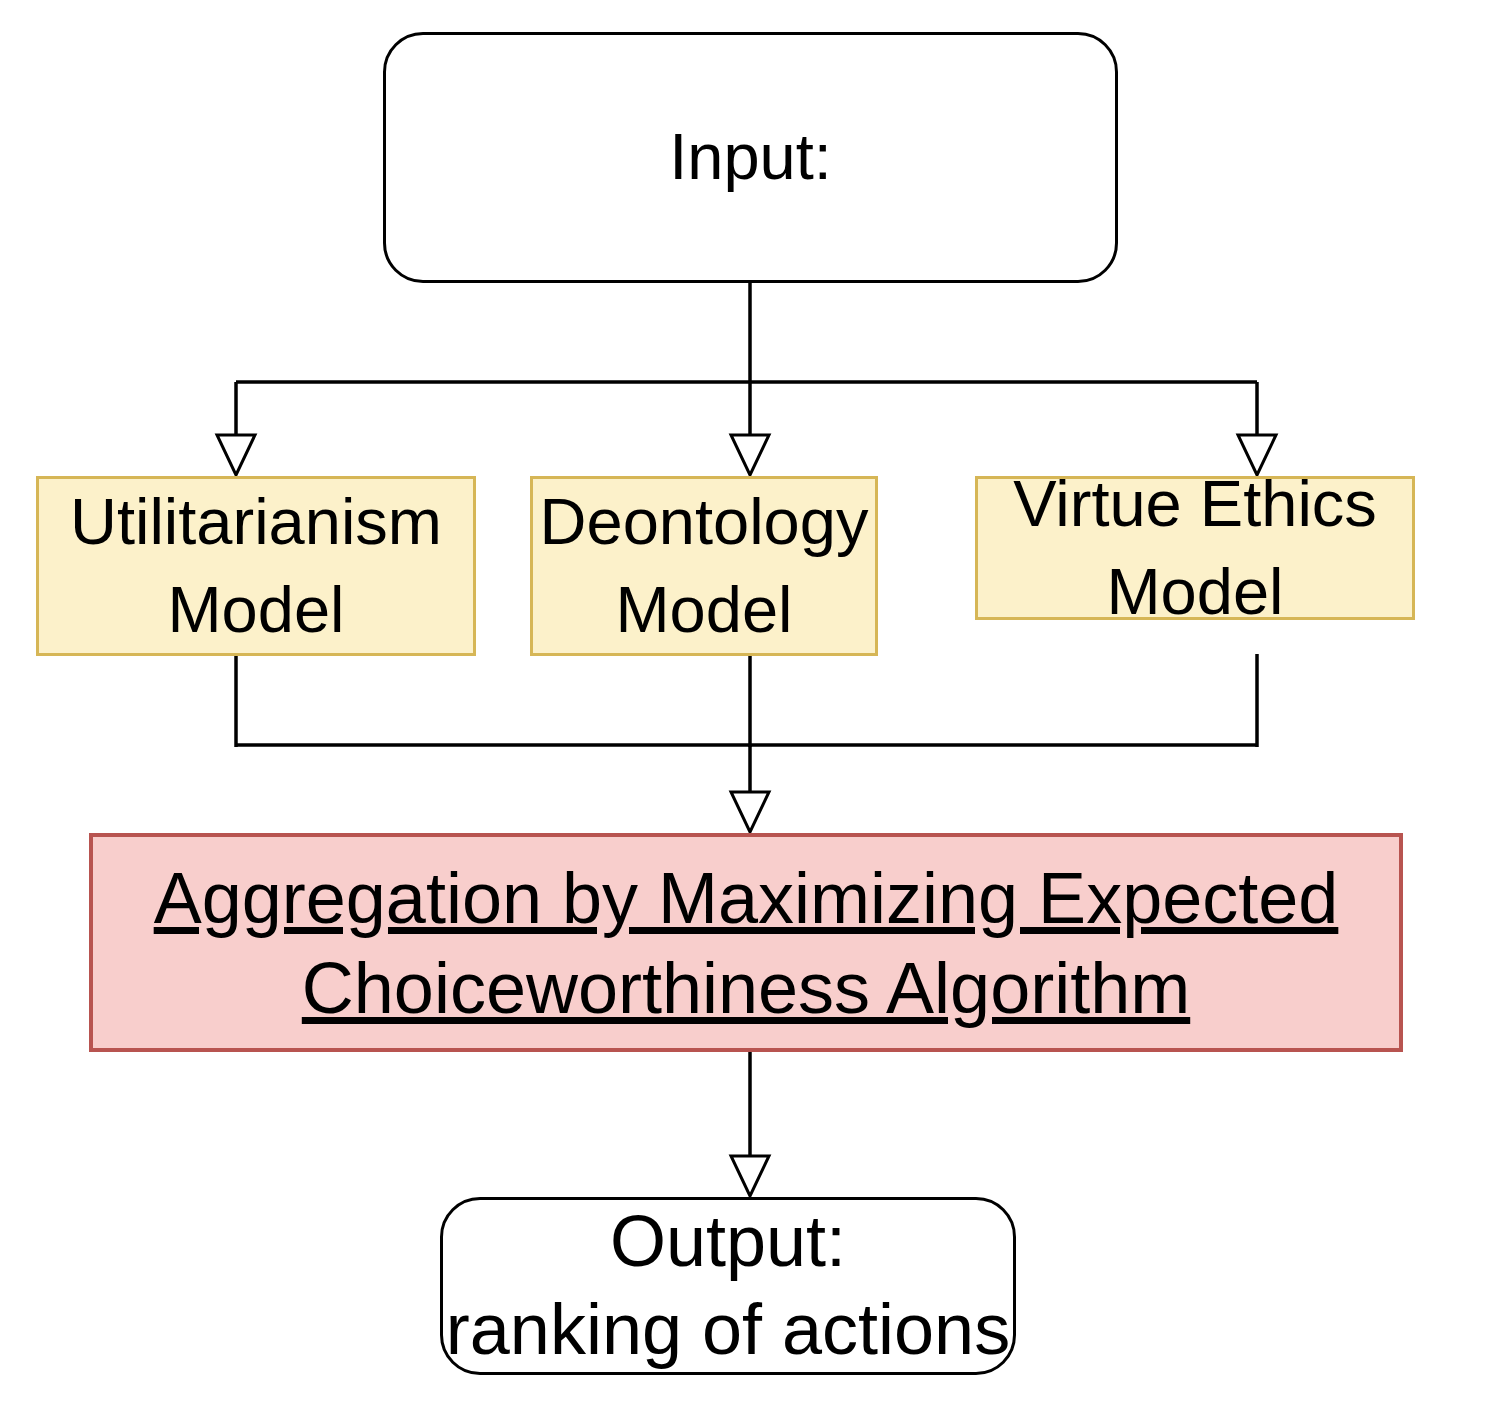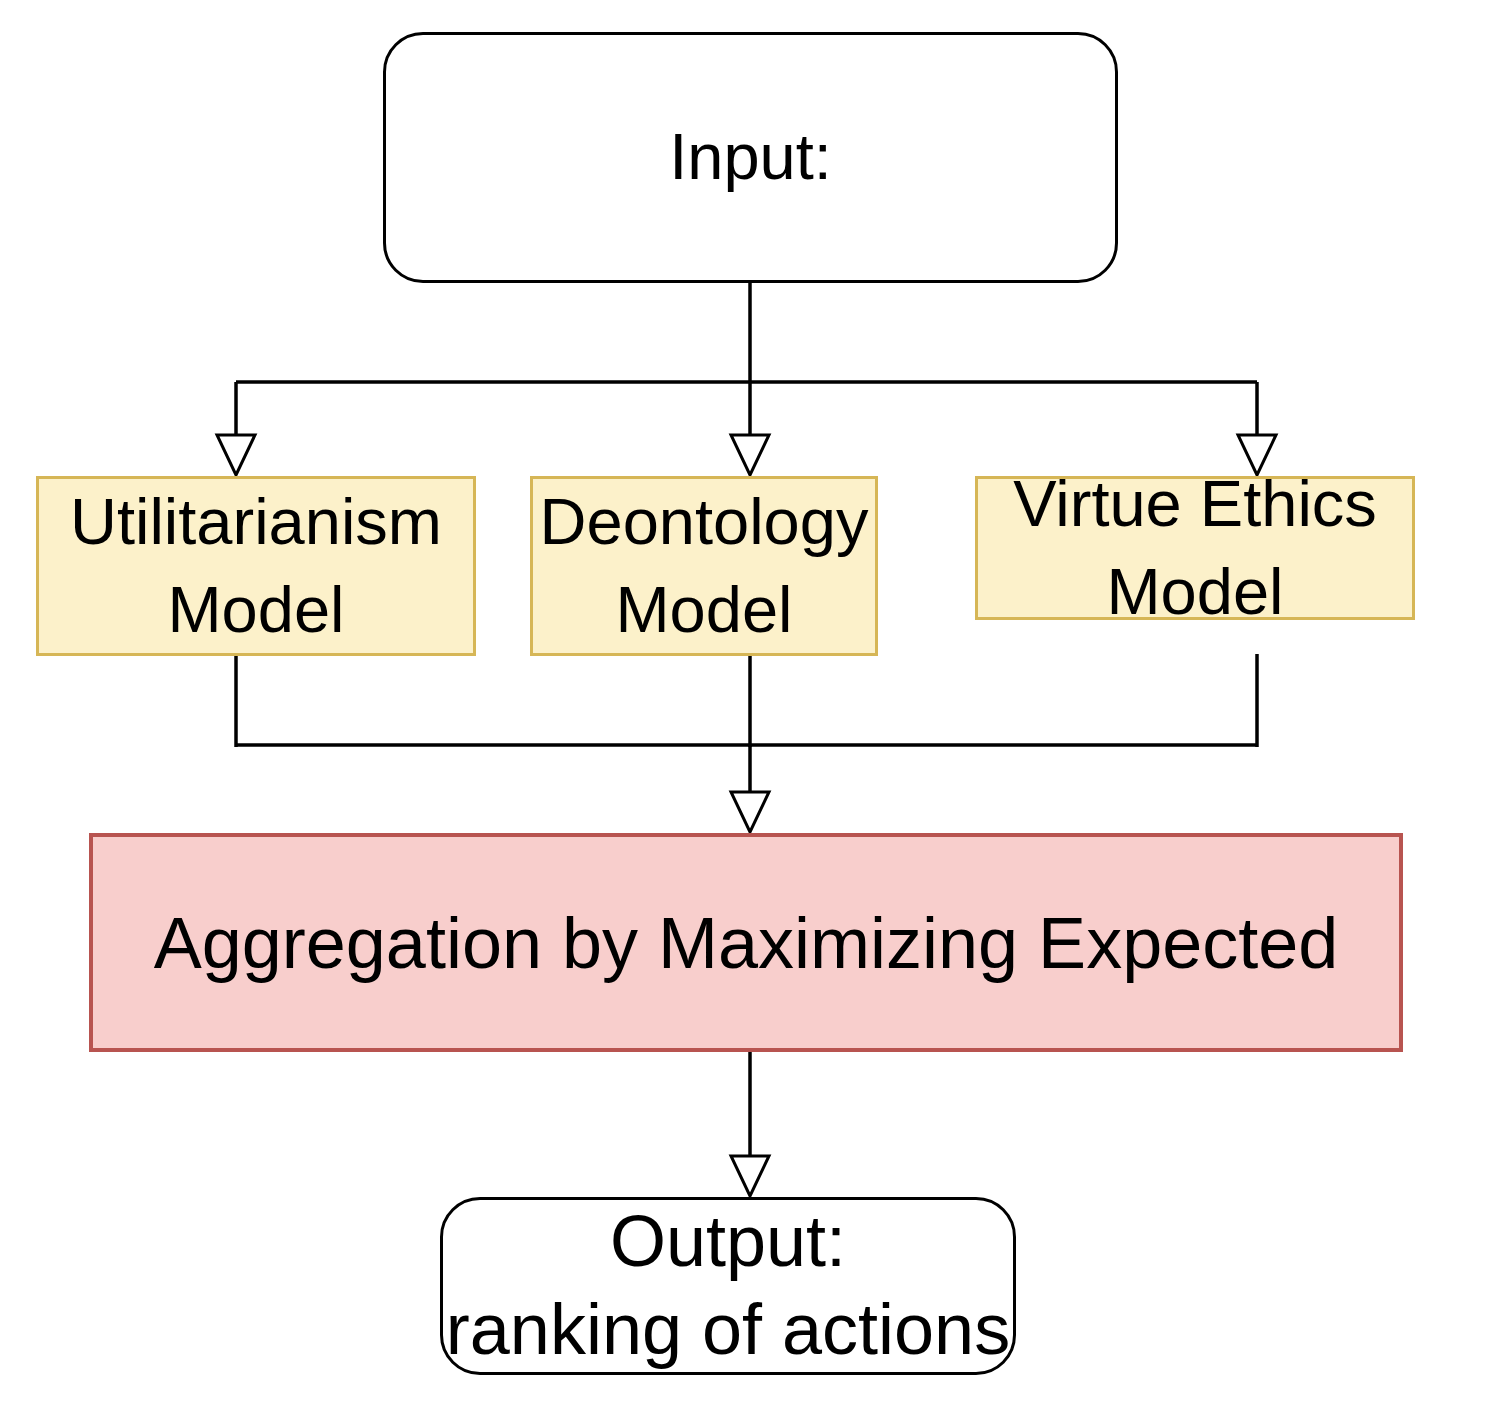--- a/index.html
+++ b/index.html
@@ -105,22 +105,23 @@
   <div class="node model" style="left:530px; top:476px; width:348px; height:180px;">
     <div>Deontology</div>
     <div>Model</div>
   </div>
 
   <div class="node model" style="left:975px; top:476px; width:440px; height:144px;text-align:right;">
     <div>Virtue Ethics</div>
     <div>Model</div>
   </div>
 
-  <div class="node aggregation" style="left:89px; top:833px; width:1314px; height:219px;">
+  <div class="node aggregation" style="left:89px; top:833px; width:1314px; height:219px;text-decoration:underline;">
     <div>Aggregation by Maximizing Expected</div>
+    <div>Choiceworthiness Algorithm</div>
   </div>
 
   <div class="node terminal output-node" style="left:440px; top:1197px; width:576px; height:178px;">
     <div>Output:</div>
     <div>ranking of actions</div>
   </div>
 
 </div>
 
 </body></html>

